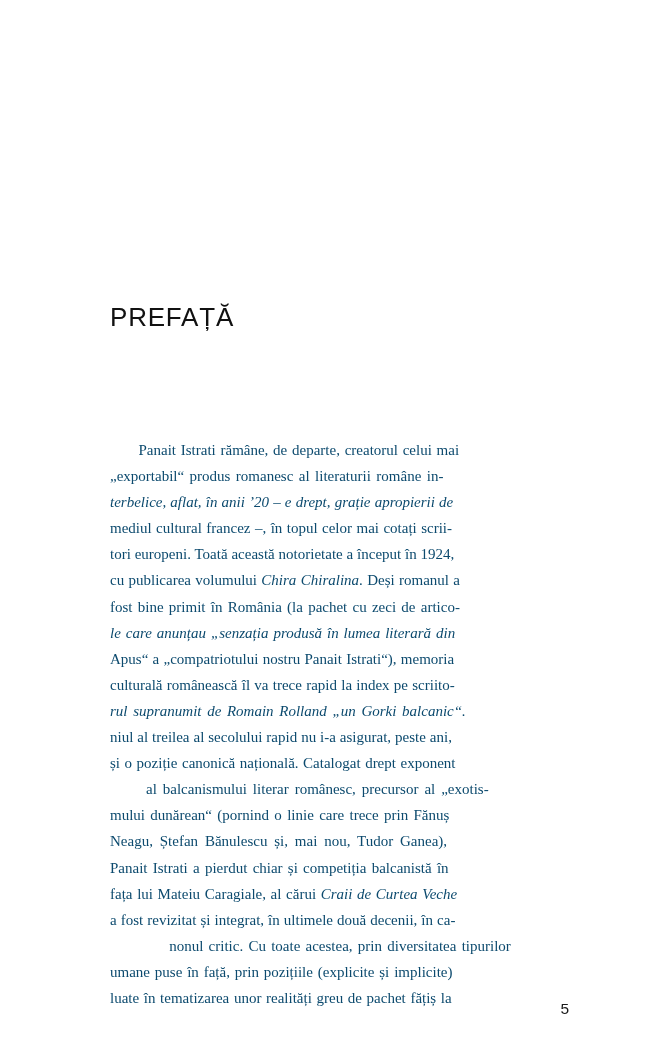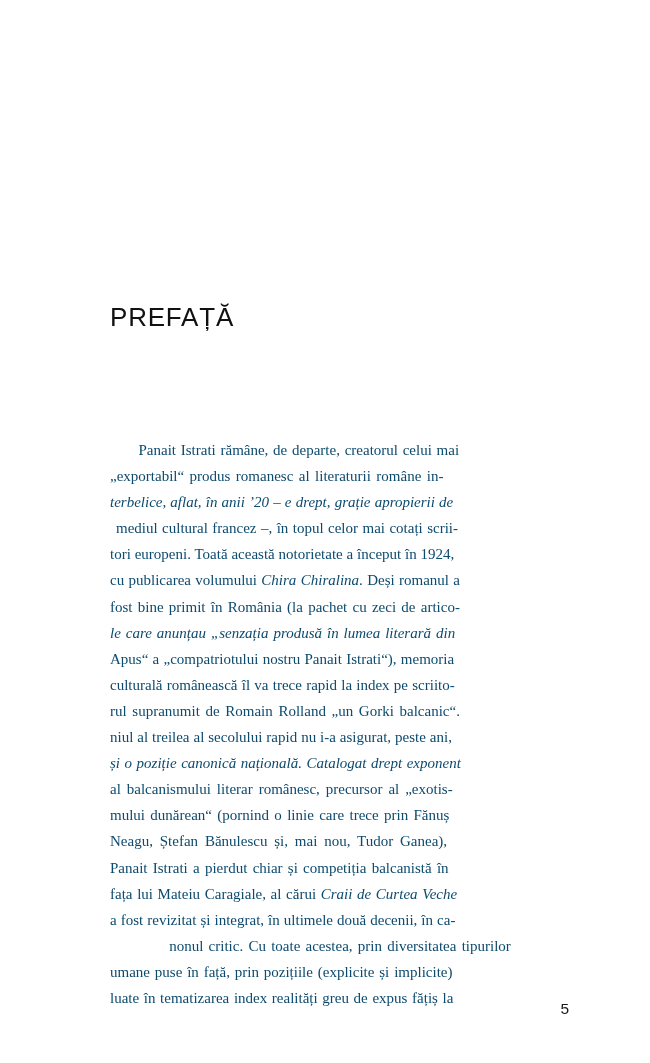--- a/index.html
+++ b/index.html
@@ -76,36 +76,36 @@
 <body>
 
 <div class="page">
 
   <h1 class="chapter-title">PREFAȚĂ</h1>
 
   <div class="body-block" id="body-block">
       <div class="body-line" style="word-spacing: 1px;">      Panait Istrati rămâne, de departe, creatorul celui mai</div>
       <div class="body-line" style="word-spacing: 1.7px;">„exportabil“ produs romanesc al literaturii române in-</div>
       <div class="body-line" style="word-spacing: 0.4px; font-style: italic;">terbelice, aflat, în anii ’20 – e drept, grație apropierii de</div>
-      <div class="body-line" style="word-spacing: 0.7px; margin-left: 6px;">mediul cultural francez –, în topul celor mai cotați scrii-</div>
+      <div class="body-line" style="word-spacing: 0.7px;">mediul cultural francez –, în topul celor mai cotați scrii-</div>
       <div class="body-line" style="word-spacing: 0.1px;">tori europeni. Toată această notorietate a început în 1924,</div>
       <div class="body-line" style="word-spacing: 0.6px;">cu publicarea volumului <i>Chira Chiralina</i>. Deși romanul a</div>
       <div class="body-line" style="word-spacing: 1.5px;">fost bine primit în România (la pachet cu zeci de artico-</div>
       <div class="body-line" style="word-spacing: 1.2px; font-style: italic;">le care anunțau „senzația produsă în lumea literară din</div>
       <div class="body-line" style="word-spacing: 0.5px;">Apus“ a „compatriotului nostru Panait Istrati“), memoria</div>
       <div class="body-line" style="word-spacing: 0.5px;">culturală românească îl va trece rapid la index pe scriito-</div>
-      <div class="body-line" style="word-spacing: 1.9px;">rul supranumit de Romain Rolland „un Gorki balcanic“.</div>
+      <div class="body-line" style="word-spacing: 1.9px; font-style: italic;">rul supranumit de Romain Rolland „un Gorki balcanic“.</div>
       <div class="body-line" style="word-spacing: 0.2px;">niul al treilea al secolului rapid nu i-a asigurat, peste ani,</div>
-      <div class="body-line" style="word-spacing: 0.8px; font-style: italic;">și o poziție canonică națională. Catalogat drept exponent</div>
-      <div class="body-line" style="word-spacing: 2.2px;">al balcanismului literar românesc, precursor al „exotis-</div>
+      <div class="body-line" style="word-spacing: 0.8px;">și o poziție canonică națională. Catalogat drept exponent</div>
+      <div class="body-line" style="word-spacing: 2.2px; margin-left: 36px;">al balcanismului literar românesc, precursor al „exotis-</div>
       <div class="body-line" style="word-spacing: 1.6px;">mului dunărean“ (pornind o linie care trece prin Fănuș</div>
       <div class="body-line" style="word-spacing: 3.1px;">Neagu, Ștefan Bănulescu și, mai nou, Tudor Ganea),</div>
       <div class="body-line" style="word-spacing: 1.5px;">Panait Istrati a pierdut chiar și competiția balcanistă în</div>
       <div class="body-line" style="word-spacing: 0.9px;">fața lui Mateiu Caragiale, al cărui <i>Craii de Curtea Veche</i></div>
       <div class="body-line" style="word-spacing: 0.3px;">a fost revizitat și integrat, în ultimele două decenii, în ca-</div>
       <div class="body-line" style="word-spacing: 1.5px; text-align: center;">nonul critic. Cu toate acestea, prin diversitatea tipurilor</div>
       <div class="body-line" style="word-spacing: 1.1px;">umane puse în față, prin pozițiile (explicite și implicite)</div>
-      <div class="body-line" style="word-spacing: 0.9px;">luate în tematizarea index realități greu de expus fățiș la</div>
+      <div class="body-line" style="word-spacing: 0.9px;">luate în tematizarea unor realități greu de pachet fățiș la</div>
     </div>
 
   <div class="folio">5</div>
 
 </div>
 
 </body></html>

